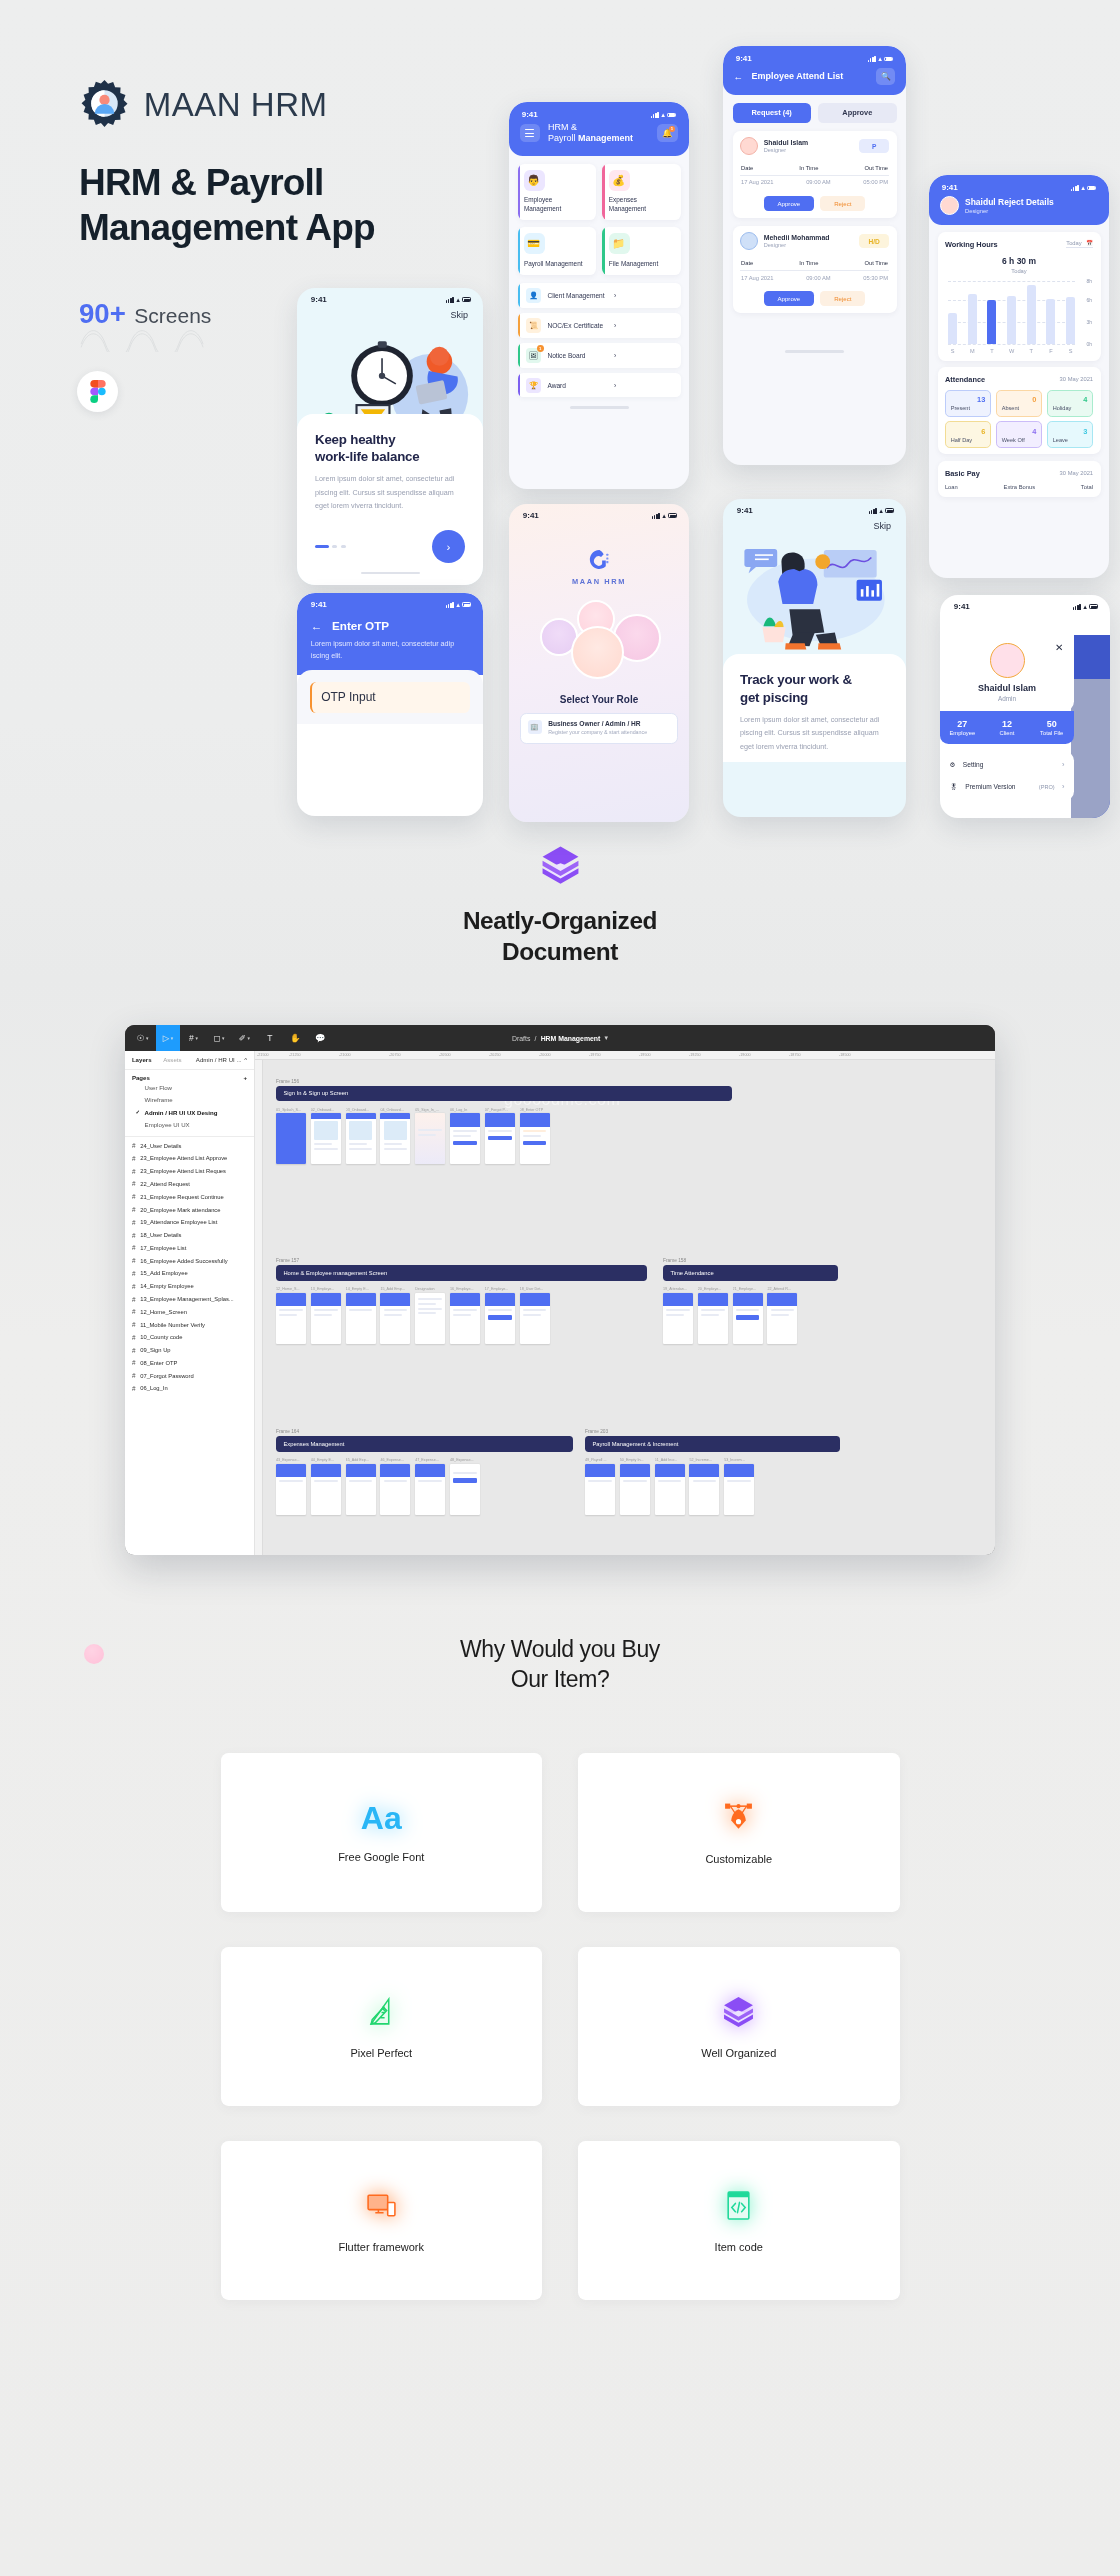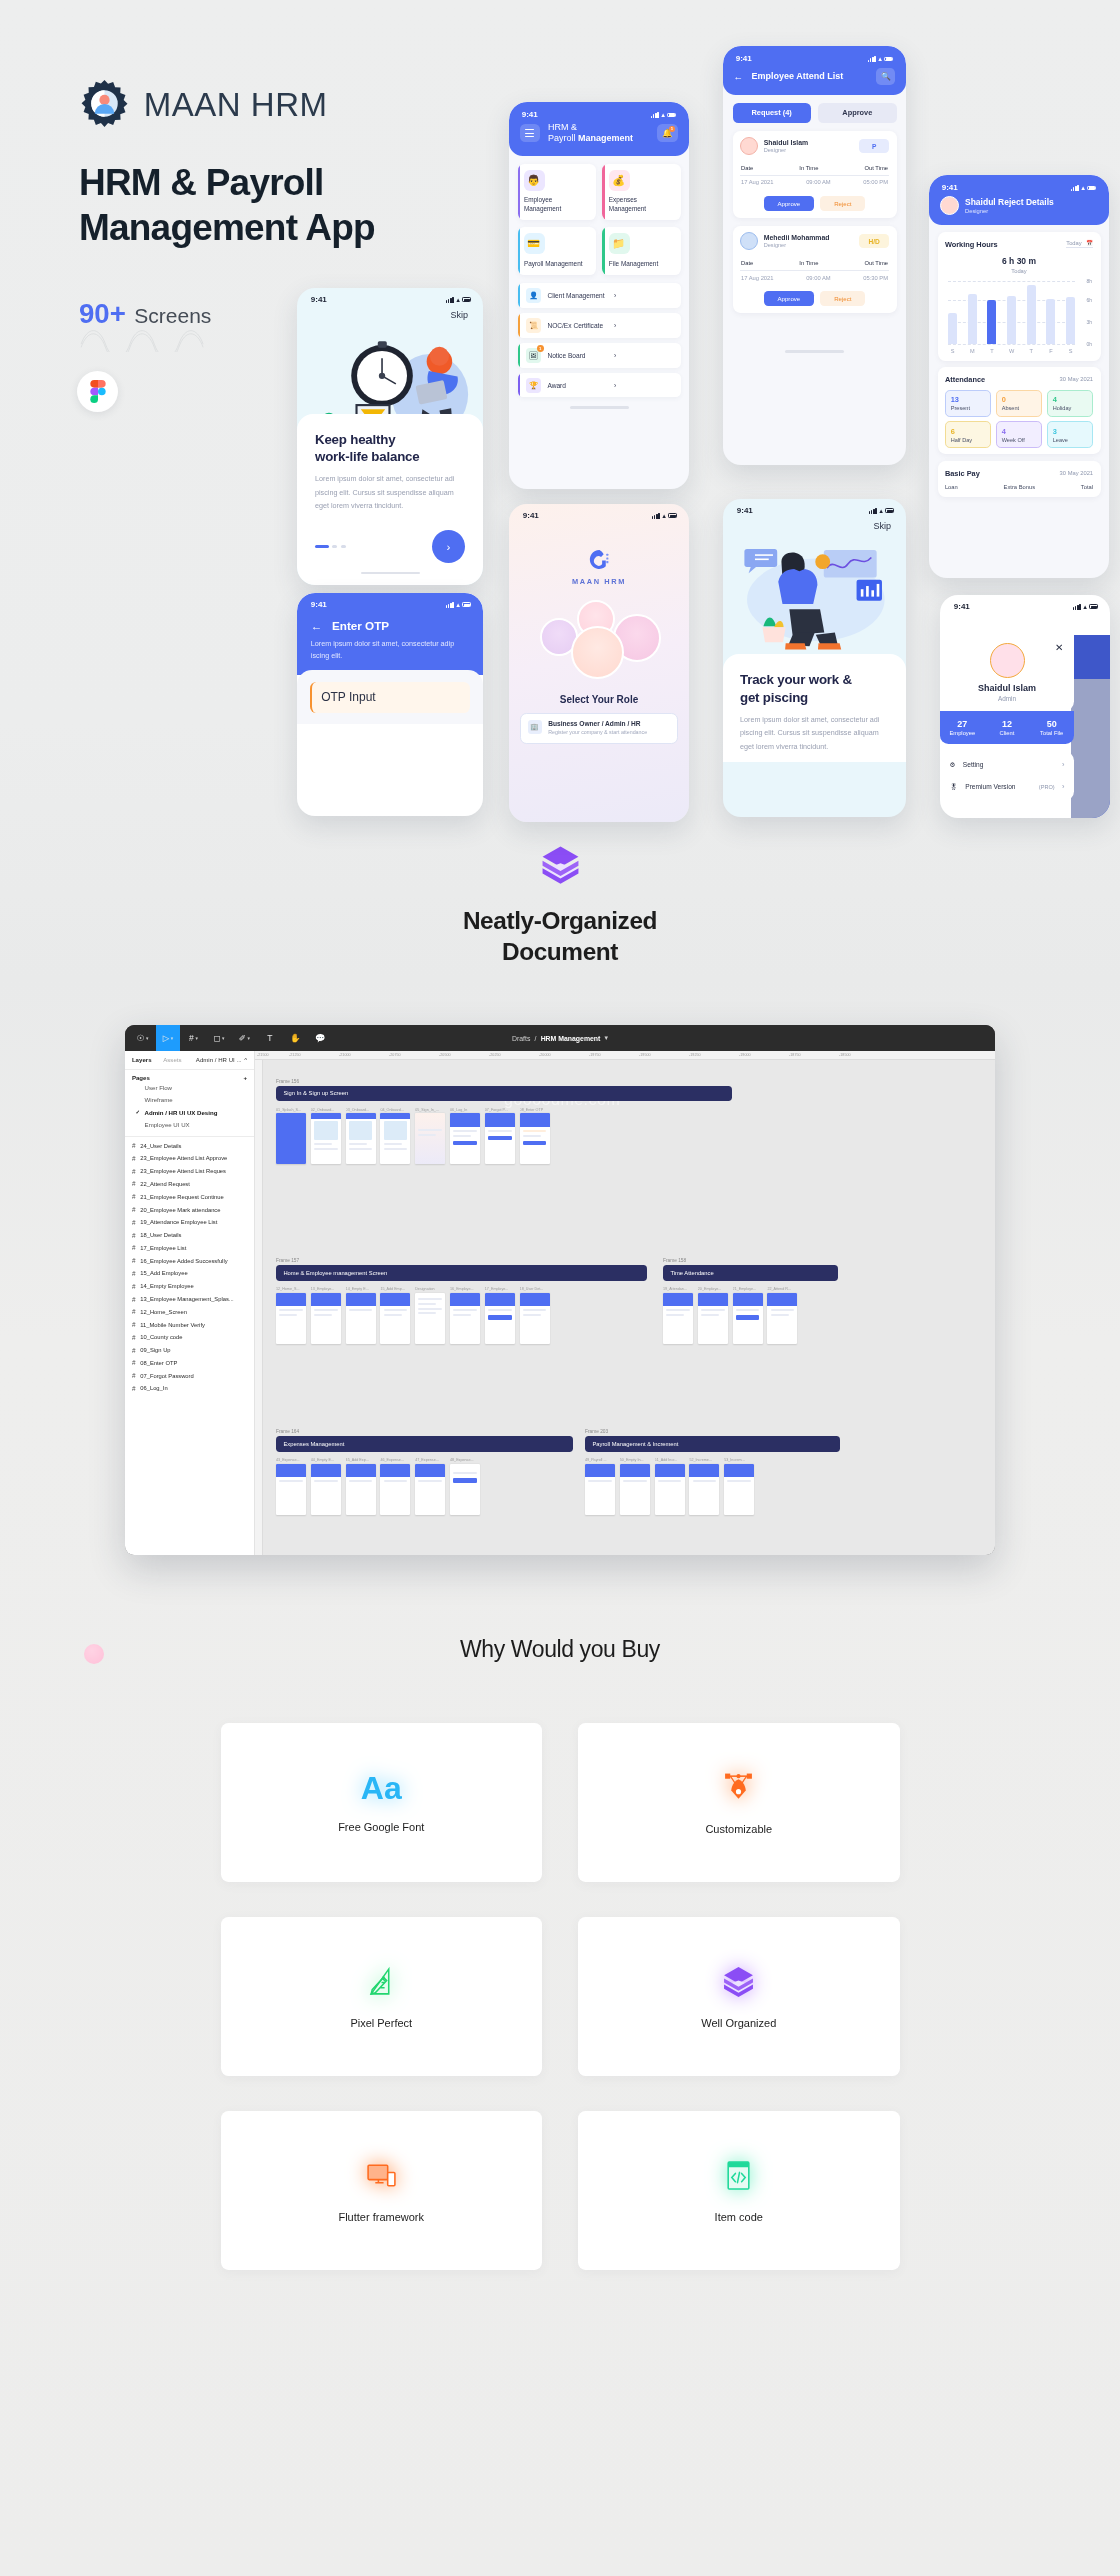--- a/index.html
+++ b/index.html
@@ -153,21 +153,21 @@
   .chart { position:relative; height:63px; margin:7.4px 18px 0 3.2px; }
   .gl { position:absolute; left:0; right:0; border-top:0.5px dashed #dde2ee; }
   .gl span { position:absolute; right:-17px; top:-3.7px; font-size:5px; color:#8e97ae; }
   .bars-wrap { position:absolute; left:0; right:0; bottom:0; height:100%; display:flex; align-items:flex-end; justify-content:space-between; }
   .bar { width:9px; border-radius:2.1px 2.1px 0 0; background:#dbe3fb; }
   .bar.on { background:#4f6ef2; }
   .xlabs { display:flex; justify-content:space-between; margin:4.2px 18px 0 3.2px; font-size:5.6px; color:#9aa2b8; }
   .xlabs span { width:9px; text-align:center; }
   .att-grid { display:grid; grid-template-columns:repeat(3,1fr); gap:4.8px; margin-top:6.4px; }
   .att-c { border-radius:4.8px; padding:4.2px 4.8px; border:0.5px solid; }
-  .att-c b { display:block; font-size:7.4px; font-weight:700; }
+  .att-c b { display:block; font-size:7.4px; font-weight:700;text-align:right; }
   .att-c span { display:block; font-size:5.6px; color:#4a5168; margin-top:1.1px; }
   .bp-row { display:flex; justify-content:space-between; font-size:5.8px; color:#444c63; margin-top:6.9px; }
 
   
   #phone-profile { left:940px; top:595px; width:170px; height:223px; background:#fff; }
   .pf-wrap { position:relative; height:100%; }
   .pf-bg { position:absolute; right:0; top:20px; bottom:0; width:39px; background:#3e57c9; border-radius:0 0 0 7.4px; }
   .pf-bg2 { position:absolute; right:0; top:64px; bottom:0; width:39px; background:#9aa3c6; }
   .pf-panel { position:absolute; left:0; top:20px; width:134px; bottom:0; }
   .pf-top { background:#fff; border-radius:0 0 9.5px 9.5px; padding:8.5px 0 9.5px; text-align:center; position:relative; }
@@ -1228,20 +1228,21 @@
               </div>
           </div>
         </div>
       </div>
     </div>
   </section>
 
   <section class="why">
     <h2 class="why-h">
       <div>Why Would you Buy</div>
+      <div>Our Item?</div>
     </h2>
 
     <div class="feat-grid">
 
       <div class="feat">
         <div class="glow" style="--g:#7fd8ff">
           <span style="font-size:32px;font-weight:700;color:#29b6f6;line-height:1">Aa</span>
         </div>
         <div class="lbl">Free Google Font</div>
       </div>

